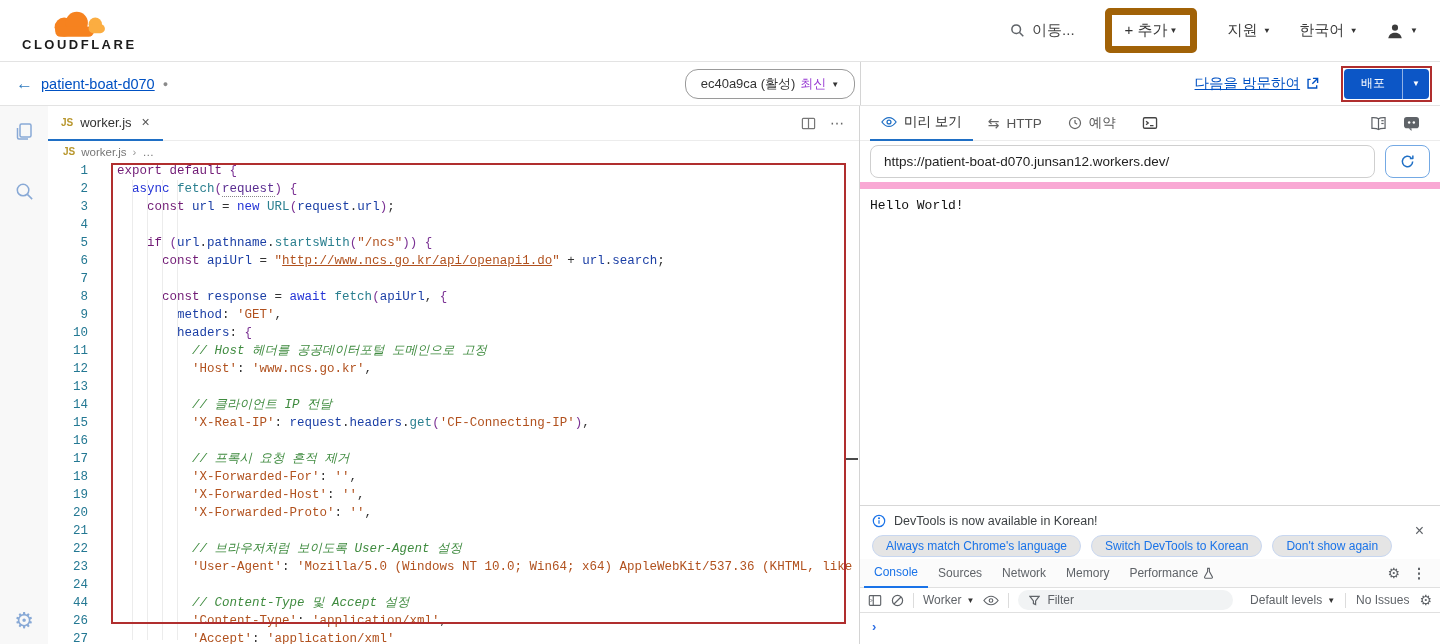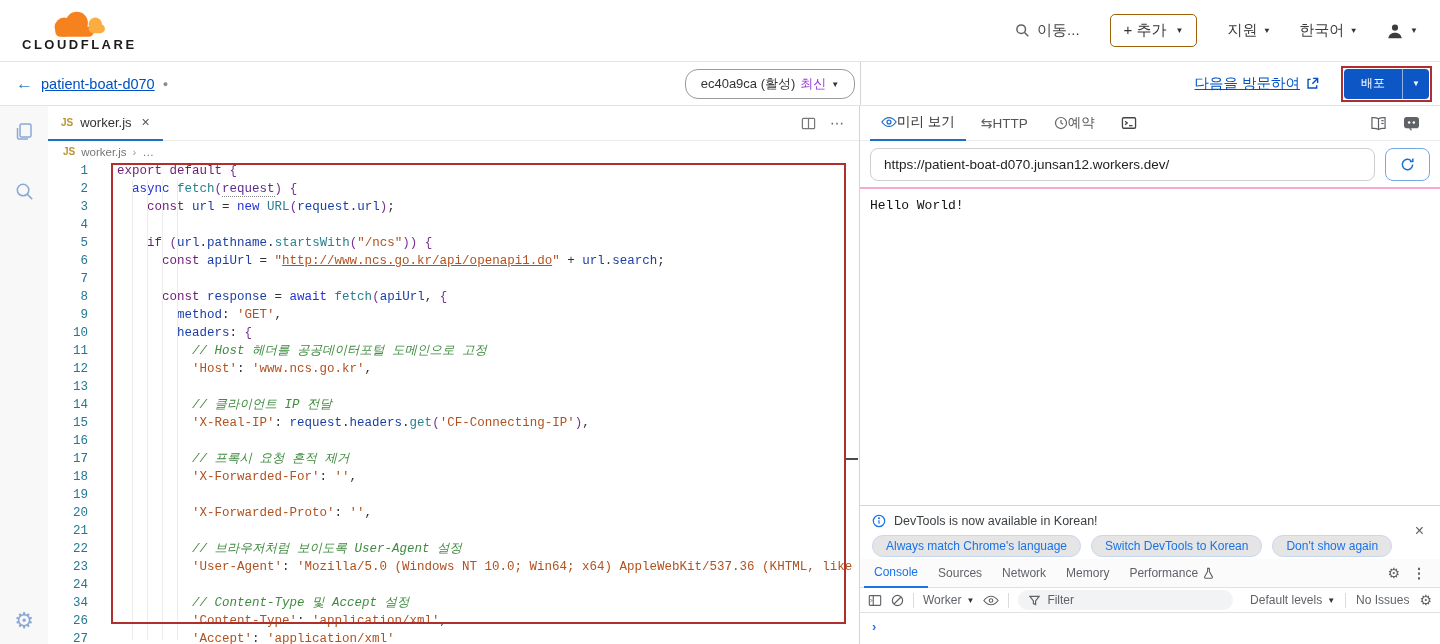--- a/index.html
+++ b/index.html
@@ -5,21 +5,21 @@
   * { margin:0; padding:0; box-sizing:border-box; }
   html,body { width:1440px; height:644px; background:#fff; font-family:"Liberation Sans",sans-serif; overflow:hidden; }
   .page { position:relative; width:1440px; height:644px; background:#fff; }
 
   
   .topbar { height:62px; border-bottom:1px solid #e3e3e3; display:flex; align-items:center; justify-content:space-between; padding:0 22px; }
   .logo { display:flex; flex-direction:column; align-items:center; line-height:1; }
   .logo-text { font-size:13px; font-weight:bold; letter-spacing:2.5px; color:#1c1c1c; margin-top:-2px; }
   .top-right { display:flex; align-items:center; gap:30px; color:#3c3c3c; font-size:15px; }
   .search-box { display:flex; align-items:center; gap:7px; color:#444; cursor:pointer; }
-  .add-btn { display:flex; align-items:center; gap:9px; border:1px solid #a16207; border-radius:5px; padding:6px 13px; background:#fff; font-size:15px; color:#333; cursor:pointer; }
+  .add-btn { display:flex; align-items:center; gap:2px; border:7px solid #a16207; border-radius:5px; padding:6px 13px; background:#fff; font-size:15px; color:#333; cursor:pointer; }
   .menu-item { display:flex; align-items:center; gap:7px; cursor:pointer;font-family:Liberation Mono, monospace; }
   .caret { font-size:8px; color:#333; }
   .account { display:flex; align-items:center; gap:6px; cursor:pointer; }
 
   
   .subbar { height:44px; border-bottom:1px solid #e3e3e3; display:flex; align-items:center; position:relative; }
   .subbar::after { content:''; position:absolute; left:860px; top:0; bottom:0; width:1px; background:#d4d4d4; }
   .sub-left { display:flex; align-items:center; gap:8px; padding-left:16px; }
   .back-arrow { color:#2f7bbf; font-size:17px; cursor:pointer; }
   .project-link { color:#0051c3; font-size:14.5px; text-decoration:underline; cursor:pointer; }
@@ -62,26 +62,26 @@
   .tok-c  { color:#3f8b3f; font-style:italic; }
   .tok-br { color:#7b3294; }
   .tok-p  { color:#333; }
   .tok-pr { color:#5a2d91; border-bottom:1px dotted #888; }
   .code-annotation { position:absolute; left:63px; top:1px; width:735px; height:461px; border:2px solid #b02e2e; pointer-events:none; z-index:5; }
   .scroll-handle { position:absolute; right:1px; top:352px; width:13px; border-top:2px solid #4a4a4a; cursor:ns-resize; }
 
   
   .right-pane { flex:1; display:flex; flex-direction:column; }
   .pv-tabs { height:35px; border-bottom:1px solid #ececec; display:flex; align-items:center; gap:4px; padding:0 10px; }
-  .pv-tab { display:flex; align-items:center; height:35px; padding:0 11px; font-size:13.5px; color:#555; cursor:pointer; }
+  .pv-tab { display:flex; align-items:center; gap:7px; height:35px; padding:0 11px; font-size:13.5px; color:#555; cursor:pointer; }
   .pv-tab.active { color:#1f1f1f; border-bottom:2px solid #1f6fc5; }
   .pv-icons-right { margin-left:auto; display:flex; align-items:center; gap:16px; padding-right:10px; }
   .http-arrows { font-size:14px; color:#666; }
 
-  .url-row { height:48px; display:flex; align-items:center; gap:10px; padding:0 10px; border-bottom:2px solid #f9a8d4; }
+  .url-row { height:48px; display:flex; align-items:center; gap:10px; padding:0 10px; border-bottom:7px solid #f9a8d4; }
   .url-input { flex:1; height:33px; border:1px solid #cfcfcf; border-radius:8px; padding:0 13px; font-size:13.5px; color:#222; outline:none; font-family:"Liberation Sans",sans-serif; }
   .refresh-btn { width:45px; height:33px; border:1px solid #74a9e4; border-radius:8px; background:#fff; display:flex; align-items:center; justify-content:center; cursor:pointer; }
 
   .preview-body { height:316px; padding:9px 10px; font-family:"Liberation Mono","DejaVu Sans Mono",monospace; font-size:13px; color:#111; }
 
   .devtools { border-top:1px solid #d7d7d7; height:139px; font-size:12px; color:#3c4043; }
   .infobar { position:relative; padding:8px 12px 0 12px; height:53px; }
   .infobar-msg { display:flex; align-items:center; gap:8px; font-size:12.5px; color:#3c4043; }
   .infobar-close { position:absolute; right:16px; top:16px; font-size:16px; color:#5f6368; cursor:pointer; }
   .pill-row { display:flex; gap:10px; margin-top:7px; }
@@ -249,27 +249,27 @@
               <div class="code-line"><span class="ln">9</span><span class="lt"><span class="tok-p">        </span><span class="tok-v">method</span><span class="tok-p">: </span><span class="tok-s">'GET'</span><span class="tok-p">,</span></span></div>
               <div class="code-line"><span class="ln">10</span><span class="lt"><span class="tok-p">        </span><span class="tok-v">headers</span><span class="tok-p">: </span><span class="tok-br">{</span></span></div>
               <div class="code-line"><span class="ln">11</span><span class="lt"><span class="tok-p">          </span><span class="tok-c">// Host 헤더를 공공데이터포털 도메인으로 고정</span></span></div>
               <div class="code-line"><span class="ln">12</span><span class="lt"><span class="tok-p">          </span><span class="tok-s">'Host'</span><span class="tok-p">: </span><span class="tok-s">'www.ncs.go.kr'</span><span class="tok-p">,</span></span></div>
               <div class="code-line"><span class="ln">13</span><span class="lt"></span></div>
               <div class="code-line"><span class="ln">14</span><span class="lt"><span class="tok-p">          </span><span class="tok-c">// 클라이언트 IP 전달</span></span></div>
               <div class="code-line"><span class="ln">15</span><span class="lt"><span class="tok-p">          </span><span class="tok-s">'X-Real-IP'</span><span class="tok-p">: </span><span class="tok-v">request</span><span class="tok-p">.</span><span class="tok-v">headers</span><span class="tok-p">.</span><span class="tok-fn">get</span><span class="tok-br">(</span><span class="tok-s">'CF-Connecting-IP'</span><span class="tok-br">)</span><span class="tok-p">,</span></span></div>
               <div class="code-line"><span class="ln">16</span><span class="lt"></span></div>
               <div class="code-line"><span class="ln">17</span><span class="lt"><span class="tok-p">          </span><span class="tok-c">// 프록시 요청 흔적 제거</span></span></div>
               <div class="code-line"><span class="ln">18</span><span class="lt"><span class="tok-p">          </span><span class="tok-s">'X-Forwarded-For'</span><span class="tok-p">: </span><span class="tok-s">''</span><span class="tok-p">,</span></span></div>
-              <div class="code-line"><span class="ln">19</span></div>
+              <div class="code-line"><span class="ln">19</span><span class="lt"><span class="tok-p">          </span><span class="tok-s">'X-Forwarded-Host'</span><span class="tok-p">: </span><span class="tok-s">''</span><span class="tok-p">,</span></span></div>
               <div class="code-line"><span class="ln">20</span><span class="lt"><span class="tok-p">          </span><span class="tok-s">'X-Forwarded-Proto'</span><span class="tok-p">: </span><span class="tok-s">''</span><span class="tok-p">,</span></span></div>
               <div class="code-line"><span class="ln">21</span><span class="lt"></span></div>
               <div class="code-line"><span class="ln">22</span><span class="lt"><span class="tok-p">          </span><span class="tok-c">// 브라우저처럼 보이도록 User-Agent 설정</span></span></div>
               <div class="code-line"><span class="ln">23</span><span class="lt"><span class="tok-p">          </span><span class="tok-s">'User-Agent'</span><span class="tok-p">: </span><span class="tok-s">'Mozilla/5.0 (Windows NT 10.0; Win64; x64) AppleWebKit/537.36 (KHTML, like Ge</span></span></div>
               <div class="code-line"><span class="ln">24</span><span class="lt"></span></div>
-              <div class="code-line"><span class="ln">34</span><span class="lt"><span class="tok-p">          </span><span class="tok-c">// Content-Type 및 Accept 설정</span></span></div>
+              <div class="code-line"><span class="ln">44</span><span class="lt"><span class="tok-p">          </span><span class="tok-c">// Content-Type 및 Accept 설정</span></span></div>
               <div class="code-line"><span class="ln">26</span><span class="lt"><span class="tok-p">          </span><span class="tok-s">'Content-Type'</span><span class="tok-p">: </span><span class="tok-s">'application/xml'</span><span class="tok-p">,</span></span></div>
               <div class="code-line"><span class="ln">27</span><span class="lt"><span class="tok-p">          </span><span class="tok-s">'Accept'</span><span class="tok-p">: </span><span class="tok-s">'application/xml'</span></span></div>
             </div>
           <div class="code-annotation"></div>
         </div>
         <div class="scroll-handle"></div>
       </div>
     </div>
 
     <div class="right-pane">

